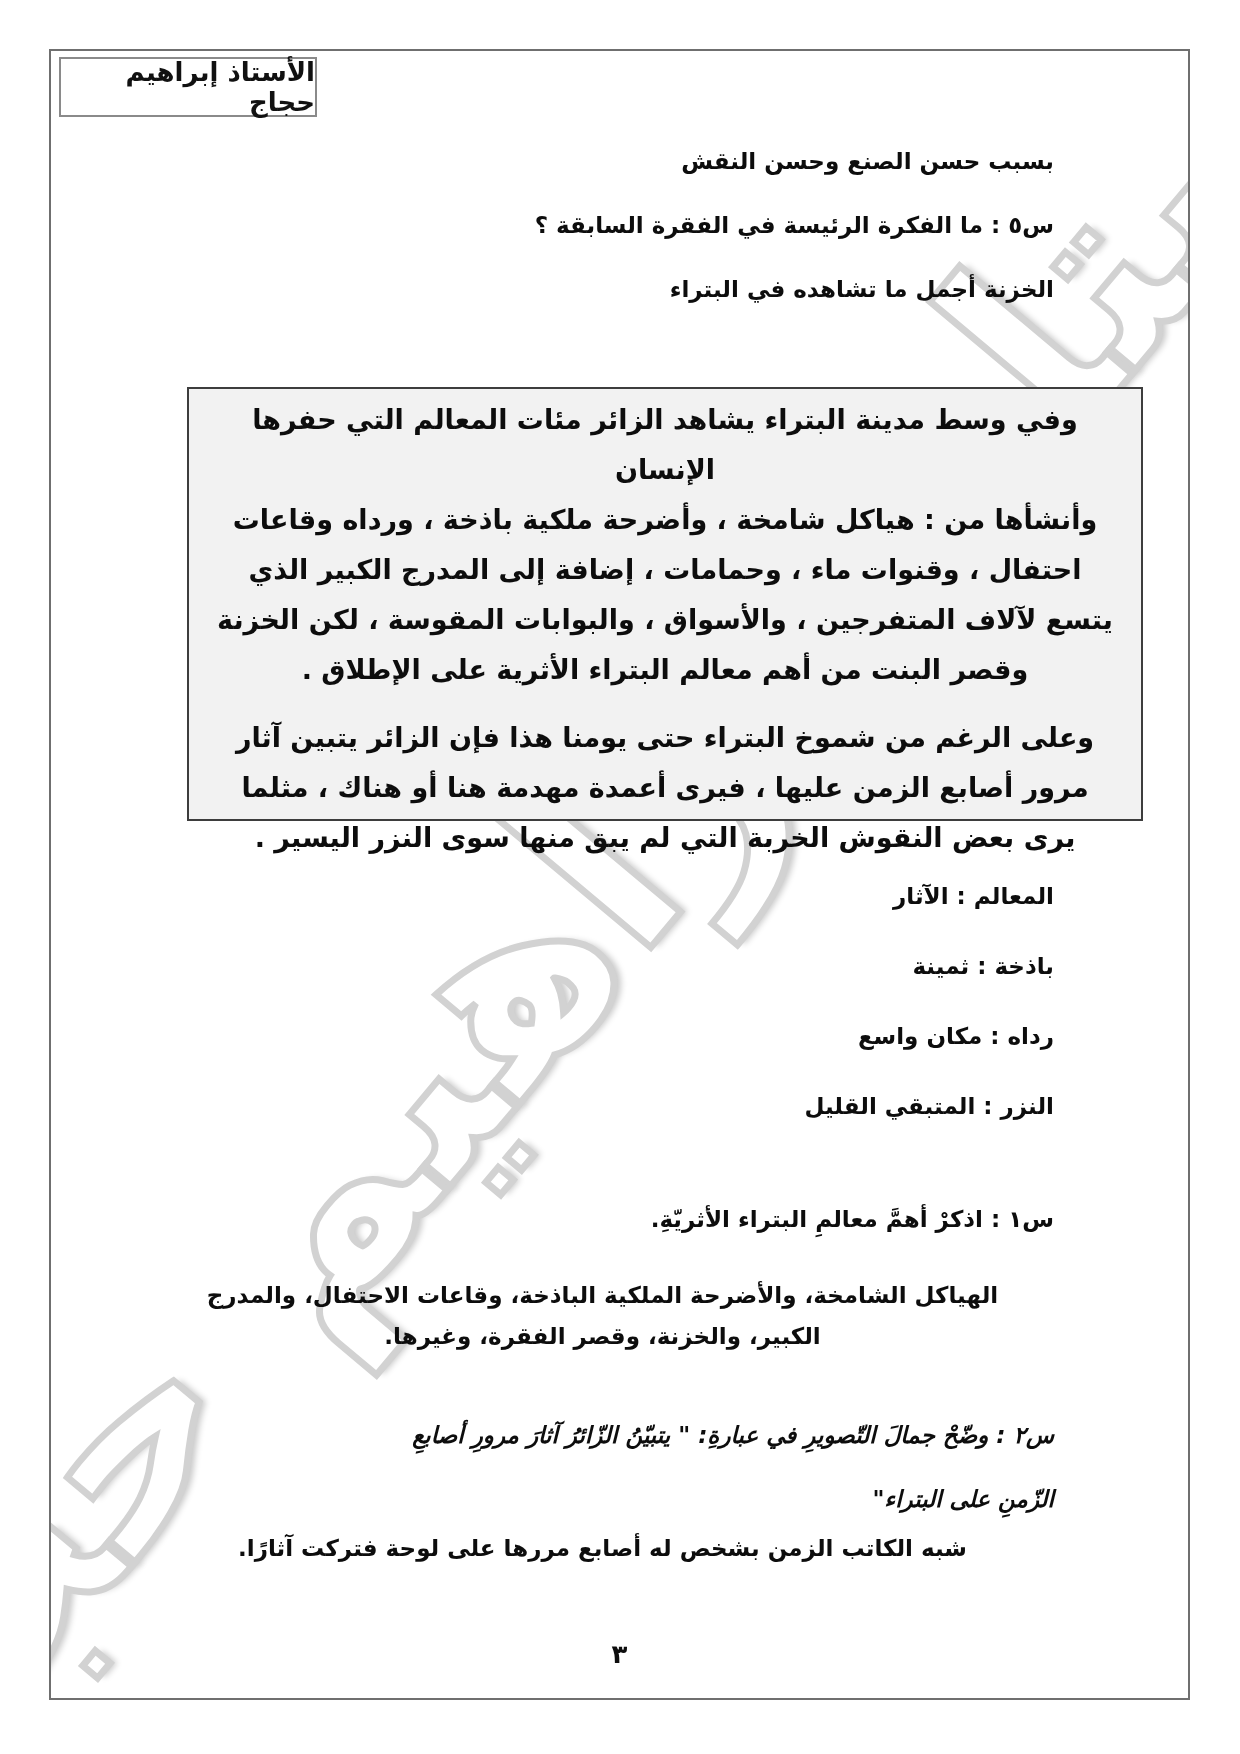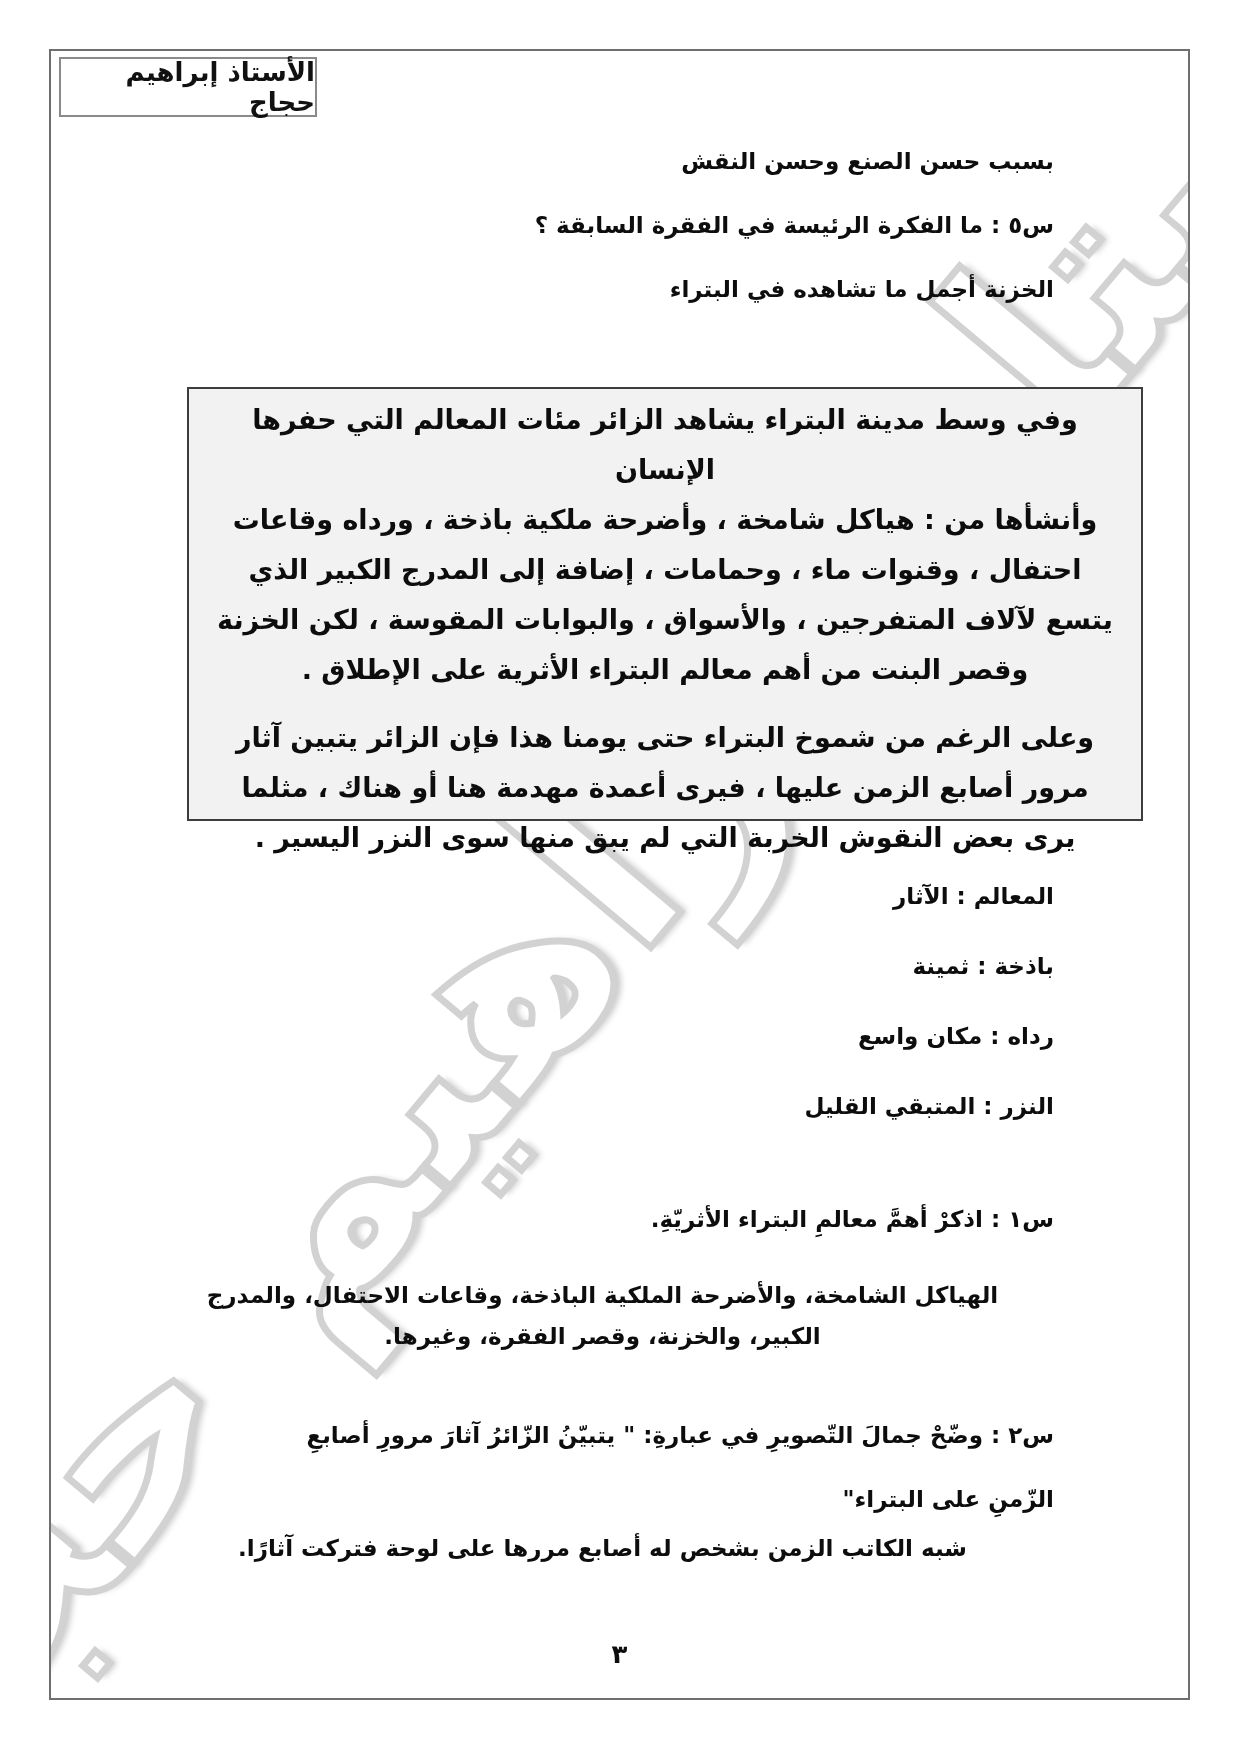--- a/index.html
+++ b/index.html
@@ -75,21 +75,21 @@
 
   .vocab-section {
     top: 810px; right: 134px; left: 100px;
     text-align: right;
   }
   .vocab-section .textline { line-height: 70px; }
 
   .q1-line   { top: 1155px; right: 134px; left: 100px; text-align: right; }
   .a1-block  { top: 1224px; right: 134px; left: 100px; text-align: center; }
   .a1-block .textline { line-height: 41px; }
-  .q2-block  { top: 1352px; right: 134px; left: 100px; text-align: right; }
+  .q2-block  { top: 1352px; right: 134px; left: 100px; text-align: right; font-style: italic; }
   .q2-block .textline { line-height: 64px; }
   .a2-line   { top: 1484px; right: 134px; left: 100px; text-align: center; }
 
   .page-number {
     top: 1588px; left: 0; right: 0;
     text-align: center;
     font-size: 26px; font-weight: bold; color: #0d0d0d;
   }
 </style>
 </head>

